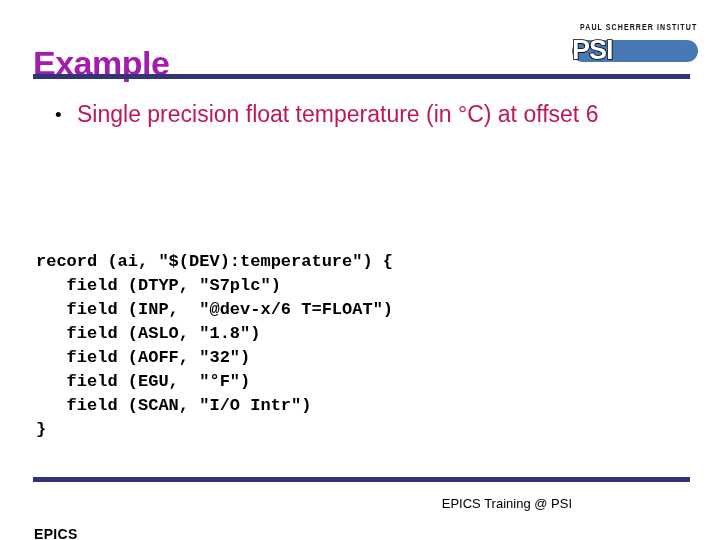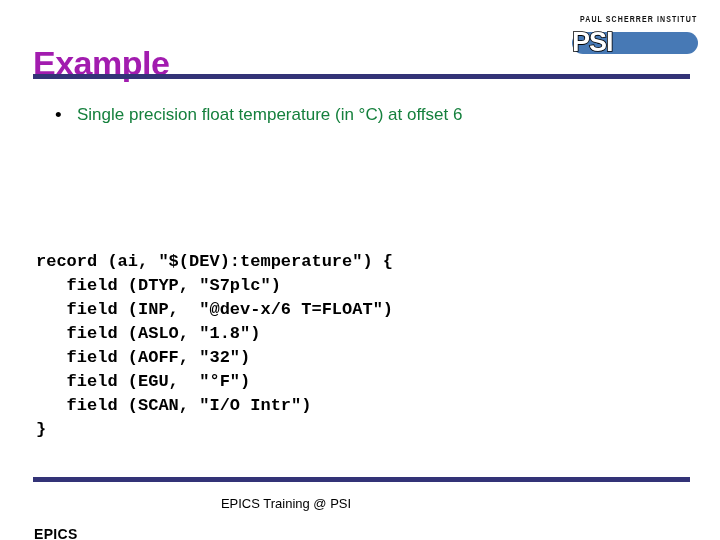--- a/index.html
+++ b/index.html
@@ -31,21 +31,21 @@
     color: #a21caf;
     letter-spacing: -0.5px;
     line-height: 40px;
     white-space: nowrap;
   }
 
   
   .psi-logo {
     position: absolute;
     right: 22px;
-    top: 14px;
+    top: 22px;
     width: 126px;
     height: 46px;
   }
   .psi-wordmark {
     position: absolute;
     top: 0;
     left: 8px;
     width: 112px;
     text-align: center;
     font-size: 7px;
@@ -99,23 +99,23 @@
     left: 33px;
     top: 98px;
     width: 640px;
     margin: 0;
     padding: 0;
     list-style: none;
   }
   .bullet {
     position: relative;
     padding-left: 44px;
-    font-size: 17px;
+    font-size: 23px;
     line-height: 33px;
-    color: #15803d;
+    color: #be185d;
     margin-bottom: 2px;
   }
   .bullet::before {
     content: "\2022";
     position: absolute;
     left: 22px;
     top: 0;
     font-size: 19px;
     line-height: 33px;
     color: #000000;
@@ -134,21 +134,21 @@
     color: #000000;
     white-space: pre;
   }
 
   
   .footer-text {
     position: absolute;
     left: 0;
     top: 496px;
     width: 572px;
-    text-align: center;
+    text-align: right;
     font-size: 13px;
     color: #000000;
   }
 
   
   .epics-logo {
     position: absolute;
     left: 34px;
     top: 486px;
     width: 70px;

